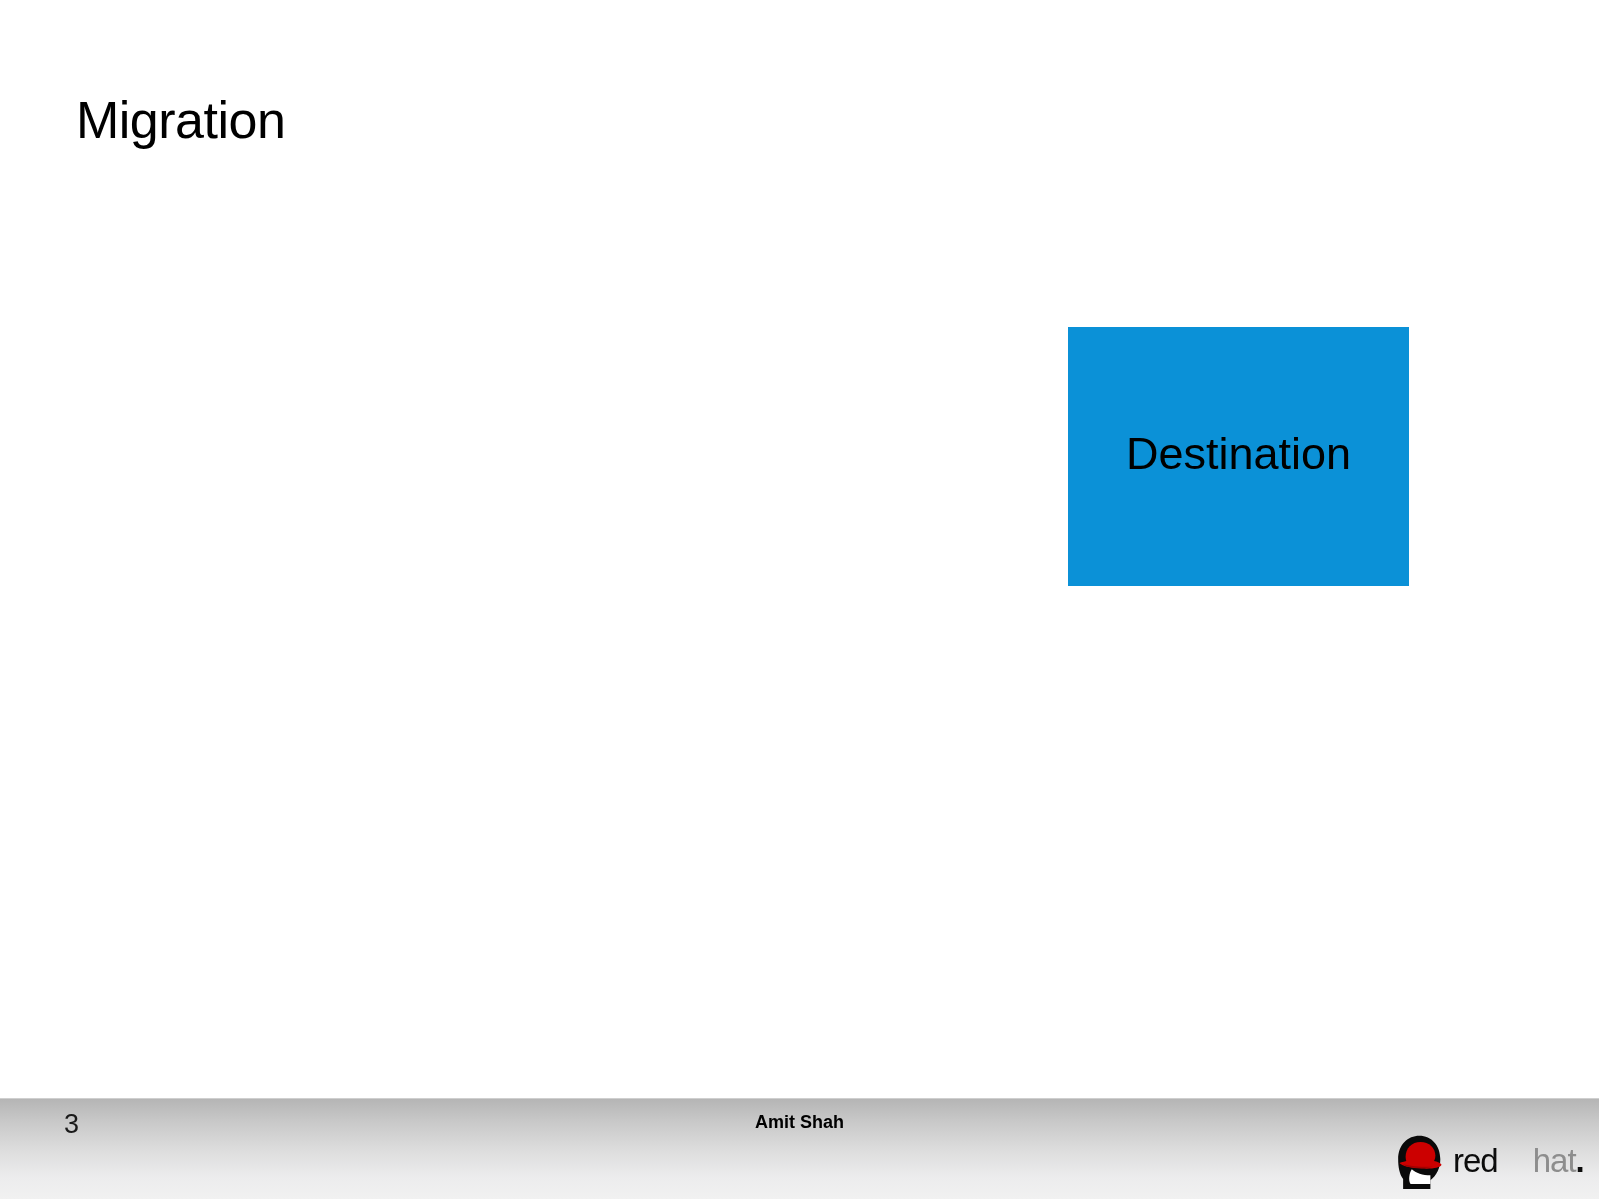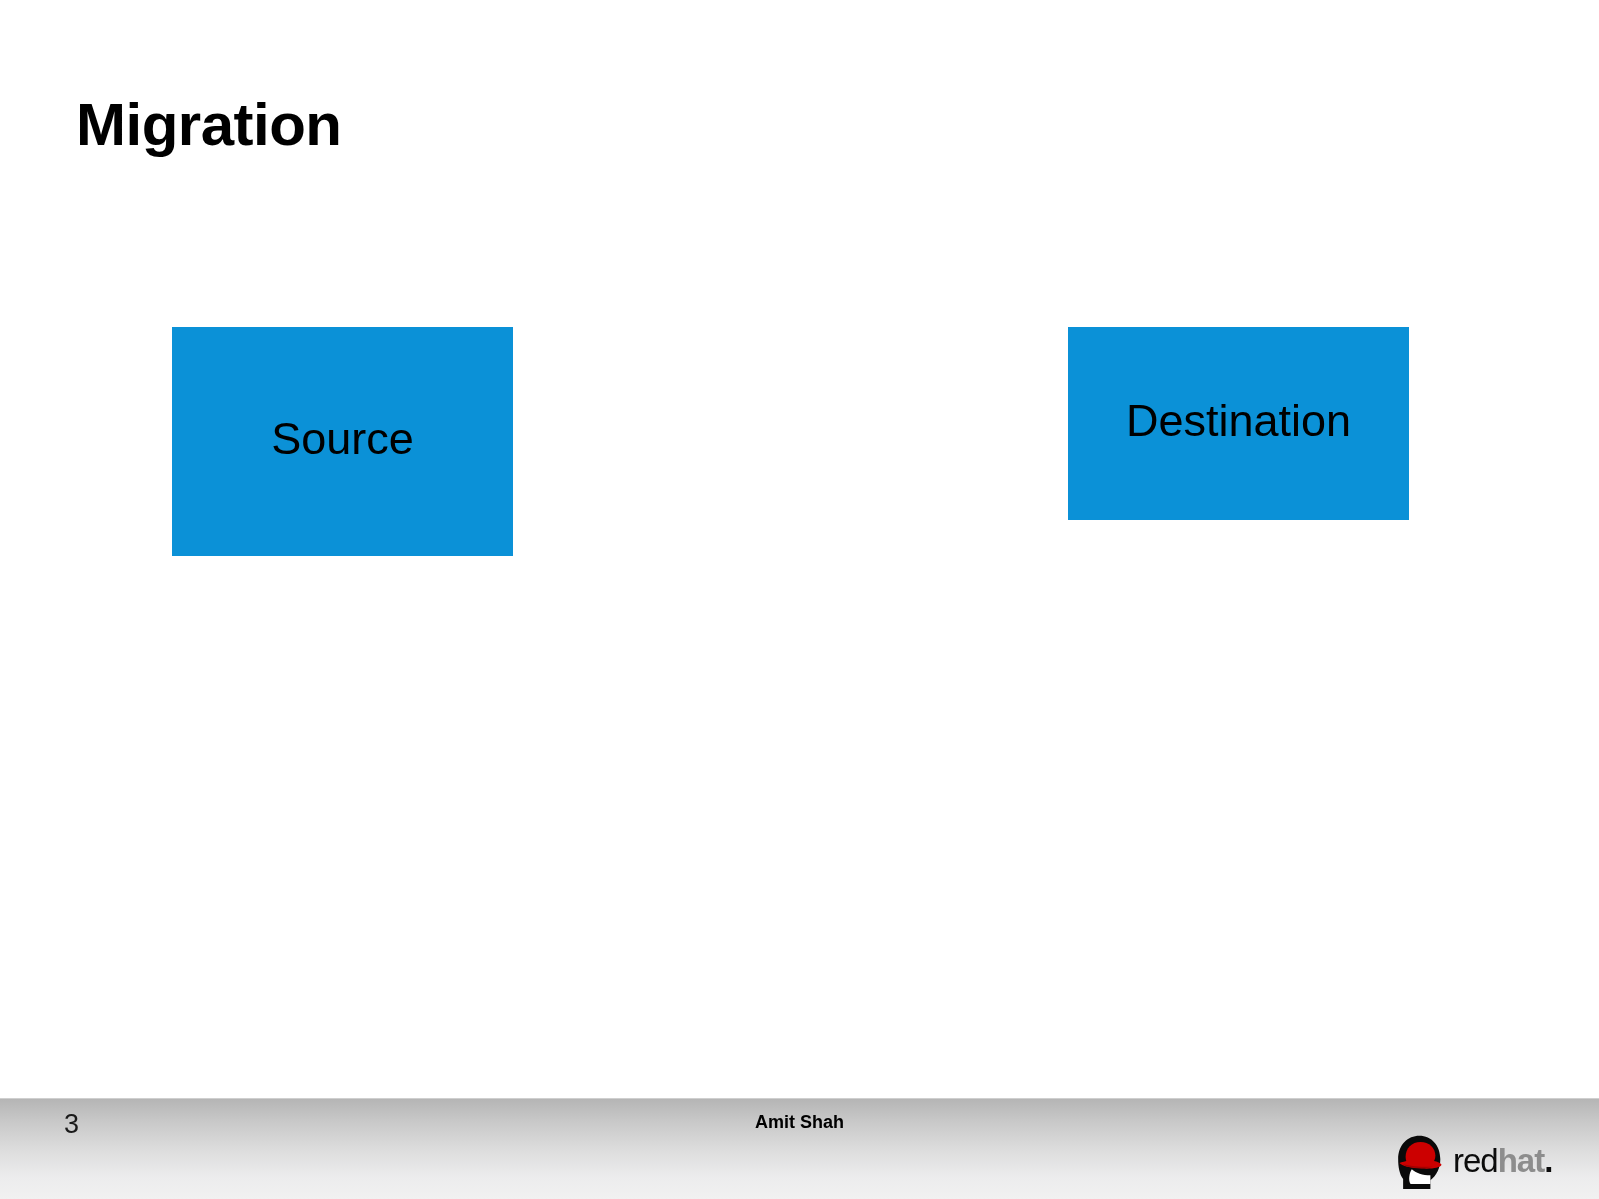--- a/index.html
+++ b/index.html
@@ -20,22 +20,22 @@
     height: 1199px;
     background: #ffffff;
     box-sizing: border-box;
   }
 
   
   .slide-title {
     position: absolute;
     left: 76px;
     top: 92px;
-    font-size: 60px;
-    font-weight: bold;
+    font-size: 52px;
+    font-weight: normal;
     color: #000000;
     letter-spacing: -0.5px;
     line-height: 1.1;
     white-space: nowrap;
   }
 
   
   .diagram-area {
     position: absolute;
     left: 0;
@@ -67,21 +67,21 @@
     left: 172px;
     top: 327px;
     width: 341px;
     height: 229px;
   }
 
   #node-destination {
     left: 1068px;
     top: 327px;
     width: 341px;
-    height: 193px;
+    height: 259px;
   }
 
   
   .slide-footer {
     position: absolute;
     left: 0;
     bottom: 0;
     width: 1599px;
     height: 101px;
     background: linear-gradient(to bottom, #b5b5b5 0%, #c8c8c8 22%, #dcdcdc 50%, #ececed 78%, #f1f1f1 100%);
@@ -137,41 +137,39 @@
     margin-left: 4px;
     margin-bottom: 14px;
     white-space: nowrap;
   }
   .redhat-wordmark .rh-red {
     font-weight: normal;
     color: #0c0c0c;
     letter-spacing: -1px;
   }
   .redhat-wordmark .rh-hat {
-    font-weight: bold;
+    font-weight: normal;
     color: #8d8d8d;
     letter-spacing: -1px;
+    margin-left: 35px;
   }
   .redhat-wordmark .rh-dot {
     font-weight: bold;
     color: #0c0c0c;
   }
 </style>
 </head>
 <body>
 
 <div class="slide">
 
   <div class="slide-title">Migration</div>
 
   <div class="diagram-area">
 
-    <div class="node-box" id="node-source">
-      <span class="node-label">Source</span>
-    </div>
 
     <div class="node-box" id="node-destination">
       <span class="node-label">Destination</span>
     </div>
 
   </div>
 
   <div class="slide-footer">
 
     <div class="footer-page-number">3</div>

